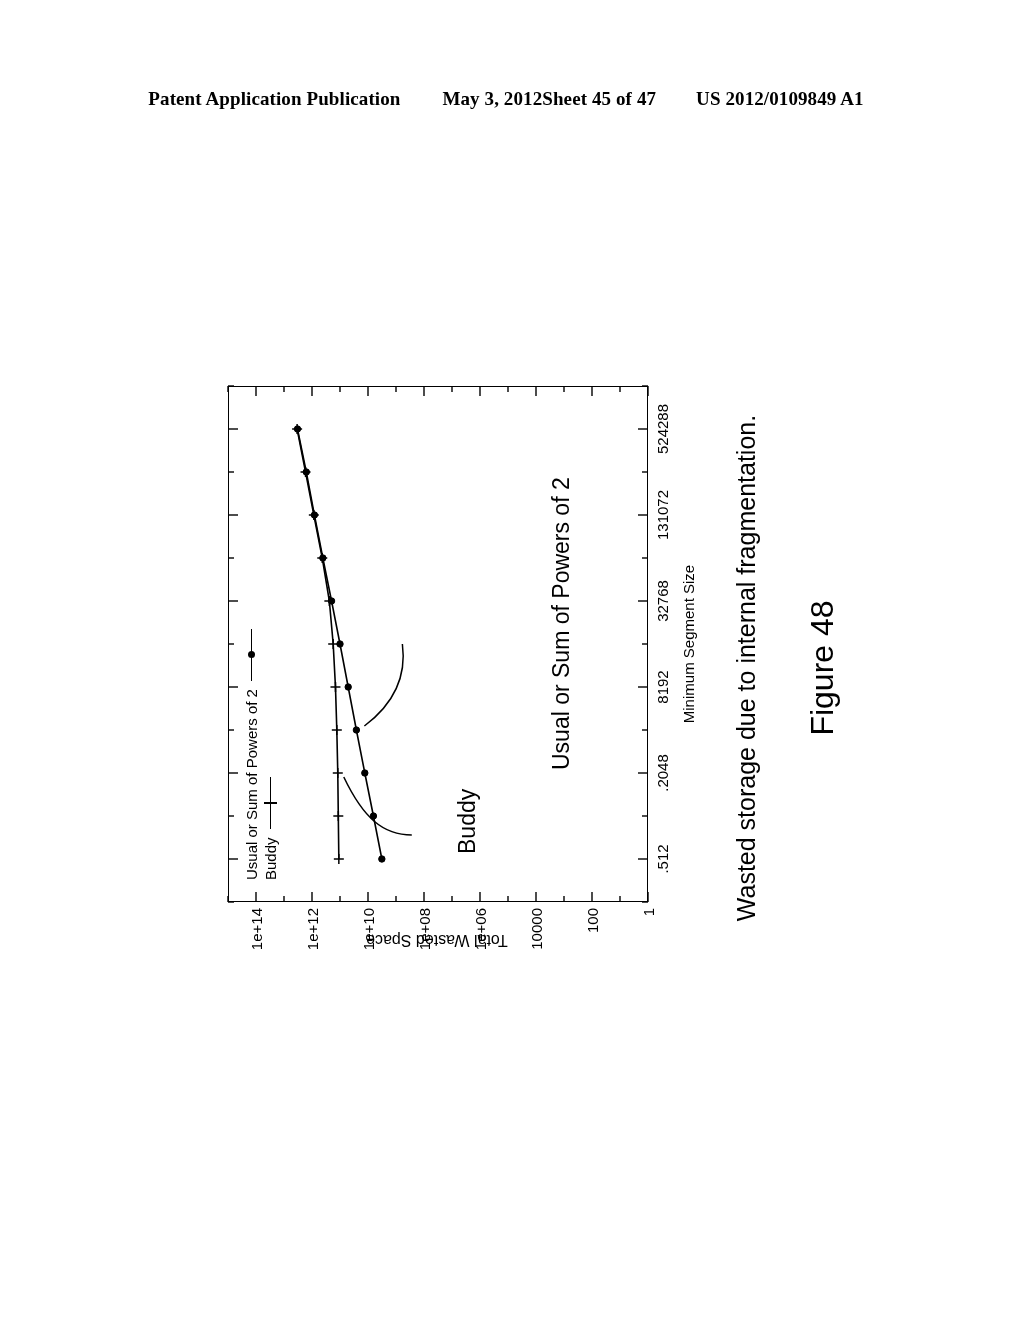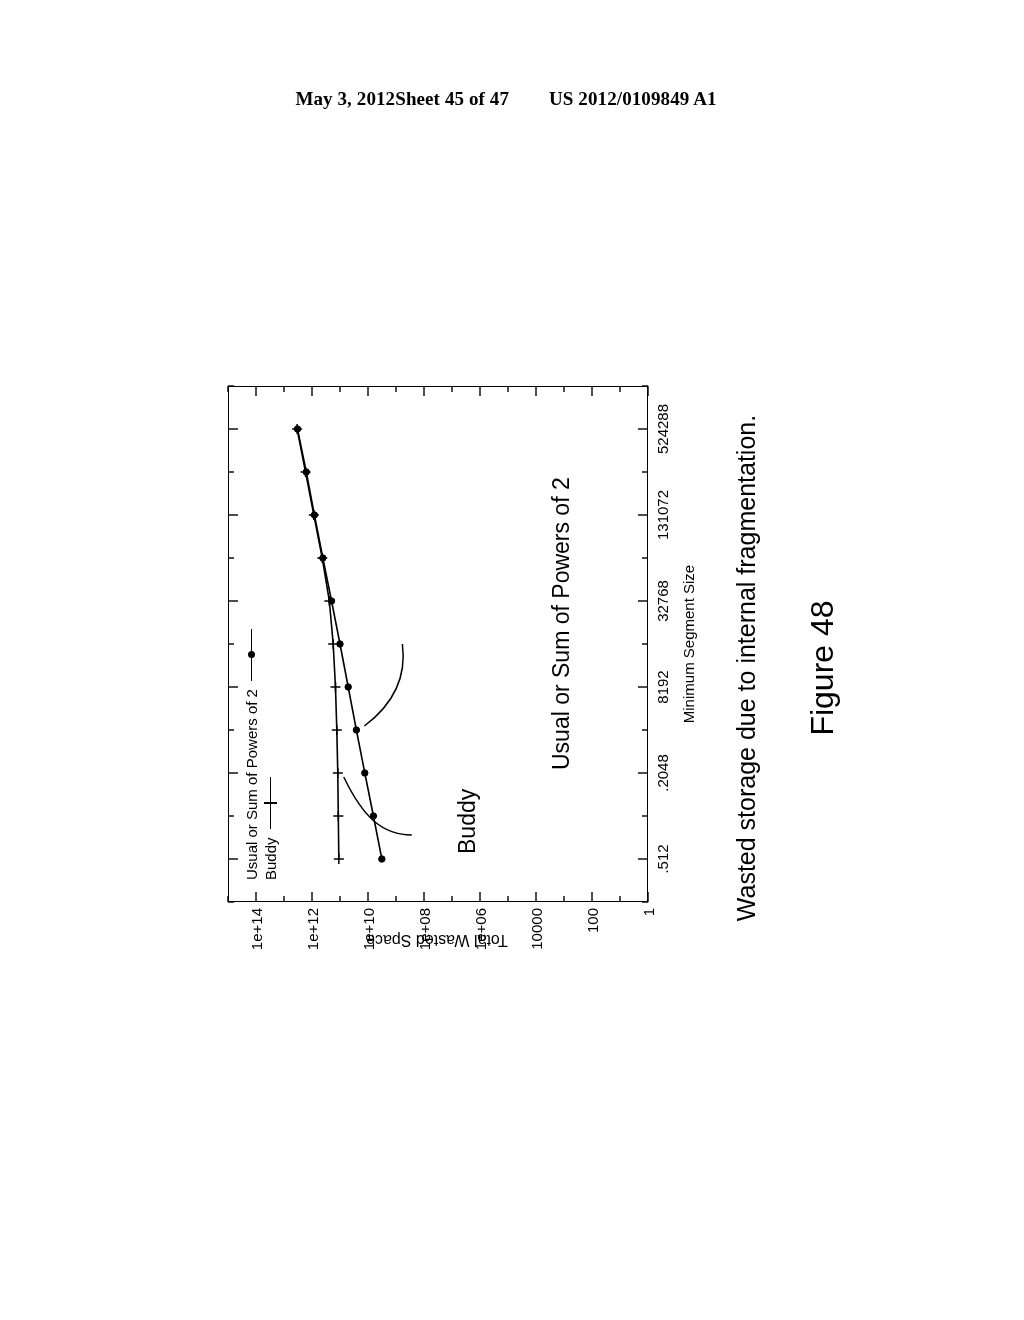--- a/index.html
+++ b/index.html
@@ -187,20 +187,21 @@
     width: 640px;
     text-align: center;
     font-size: 32px;
     white-space: nowrap;
   }
 </style>
 </head>
 <body>
 
 <div id="patent-header">
+  <span class="hdr-pub">Patent Application Publication</span>
   <span class="hdr-date">May 3, 2012</span>
   <span class="hdr-sheet">Sheet 45 of 47</span>
   <span class="hdr-num">US 2012/0109849 A1</span>
 </div>
 
 <div id="figure-rotor">
 
   <div id="plot-area">
 
     <div id="plot-frame"></div>

